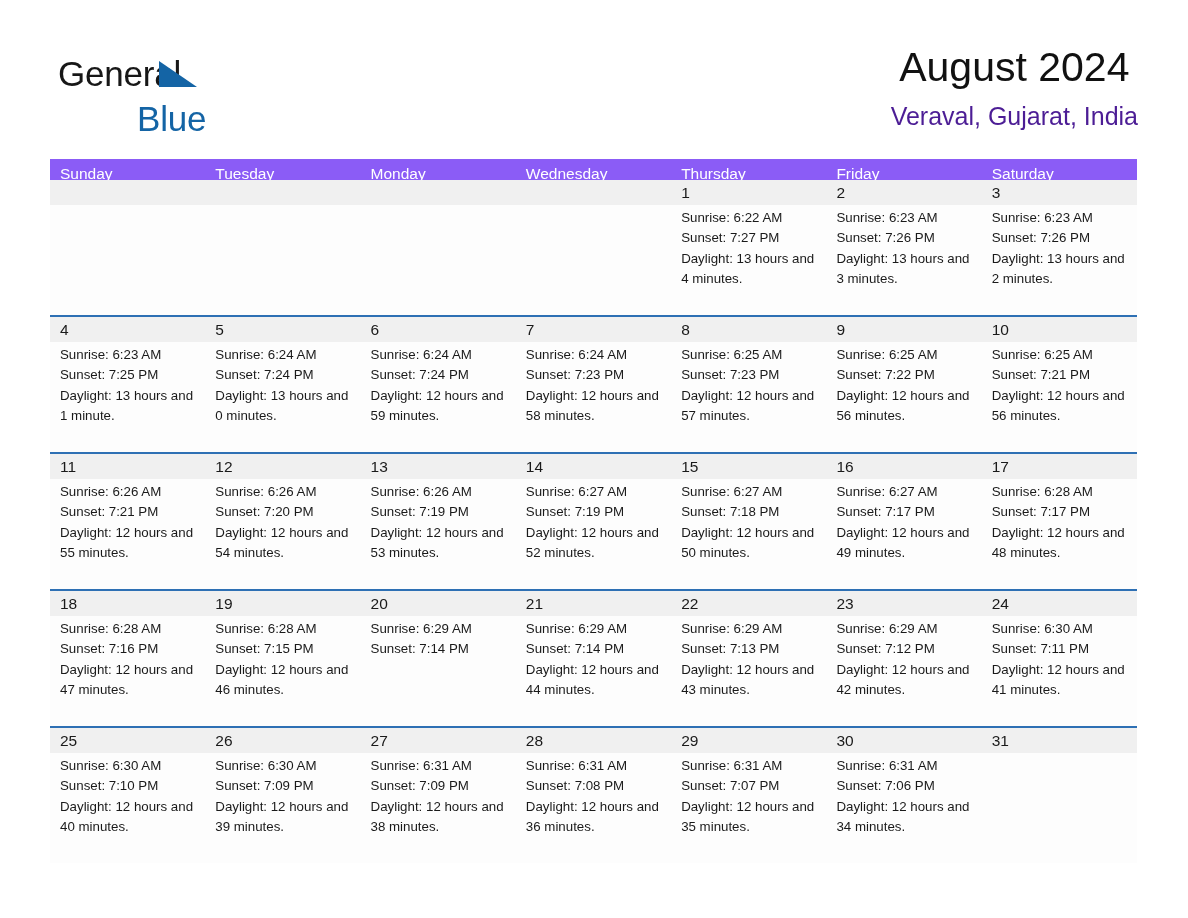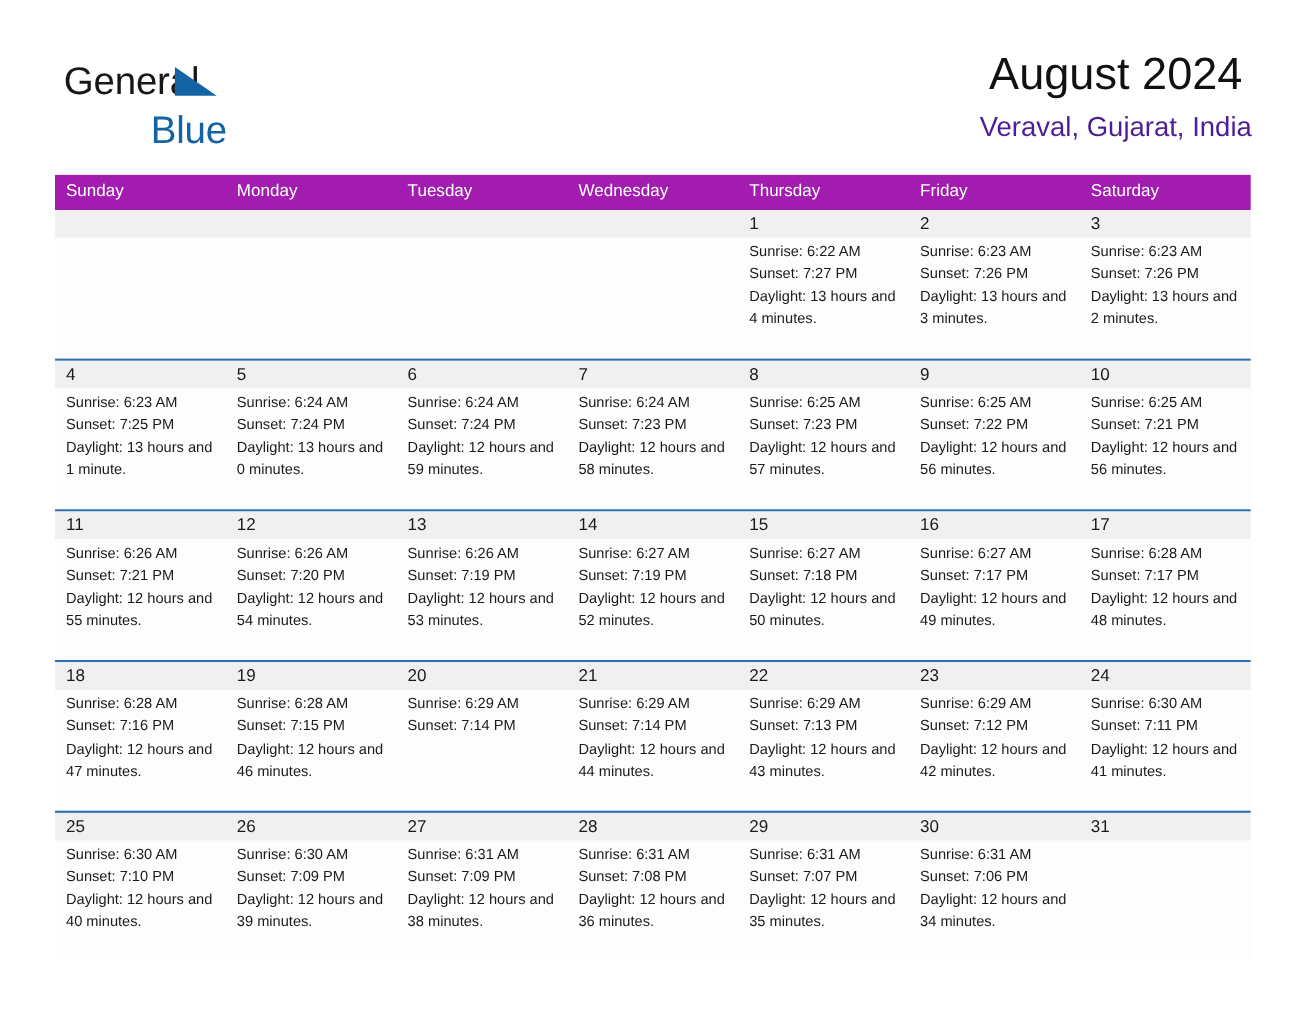--- a/index.html
+++ b/index.html
@@ -90,22 +90,22 @@
 
   
   .calendar {
     position: absolute;
     left: 50px;
     top: 159px;
     width: 1087px;
   }
   .weekday-row {
     display: flex;
-    background: #a21caf;
-    height: 32px;
+    background: #8b5cf6;
+    height: 21px;
   }
   .weekday {
     flex: 1 1 0;
     color: #ffffff;
     font-size: 15.5px;
     line-height: 29px;
     padding-left: 10px;
     box-sizing: border-box;
     white-space: nowrap;
   }
@@ -174,22 +174,22 @@
       <h1 class="cal-title">August 2024</h1>
       <div class="cal-location">Veraval, Gujarat, India</div>
     </div>
 
   </div>
 
   <div class="calendar">
 
     <div class="weekday-row">
       <div class="weekday">Sunday</div>
+      <div class="weekday">Tuesday</div>
       <div class="weekday">Monday</div>
-      <div class="weekday">Tuesday</div>
       <div class="weekday">Wednesday</div>
       <div class="weekday">Thursday</div>
       <div class="weekday">Friday</div>
       <div class="weekday">Saturday</div>
     </div>
 
     <div id="weeks-container">
         <div class="week-row">
           <div class="day-cell empty">
             <span class="day-num"></span>

